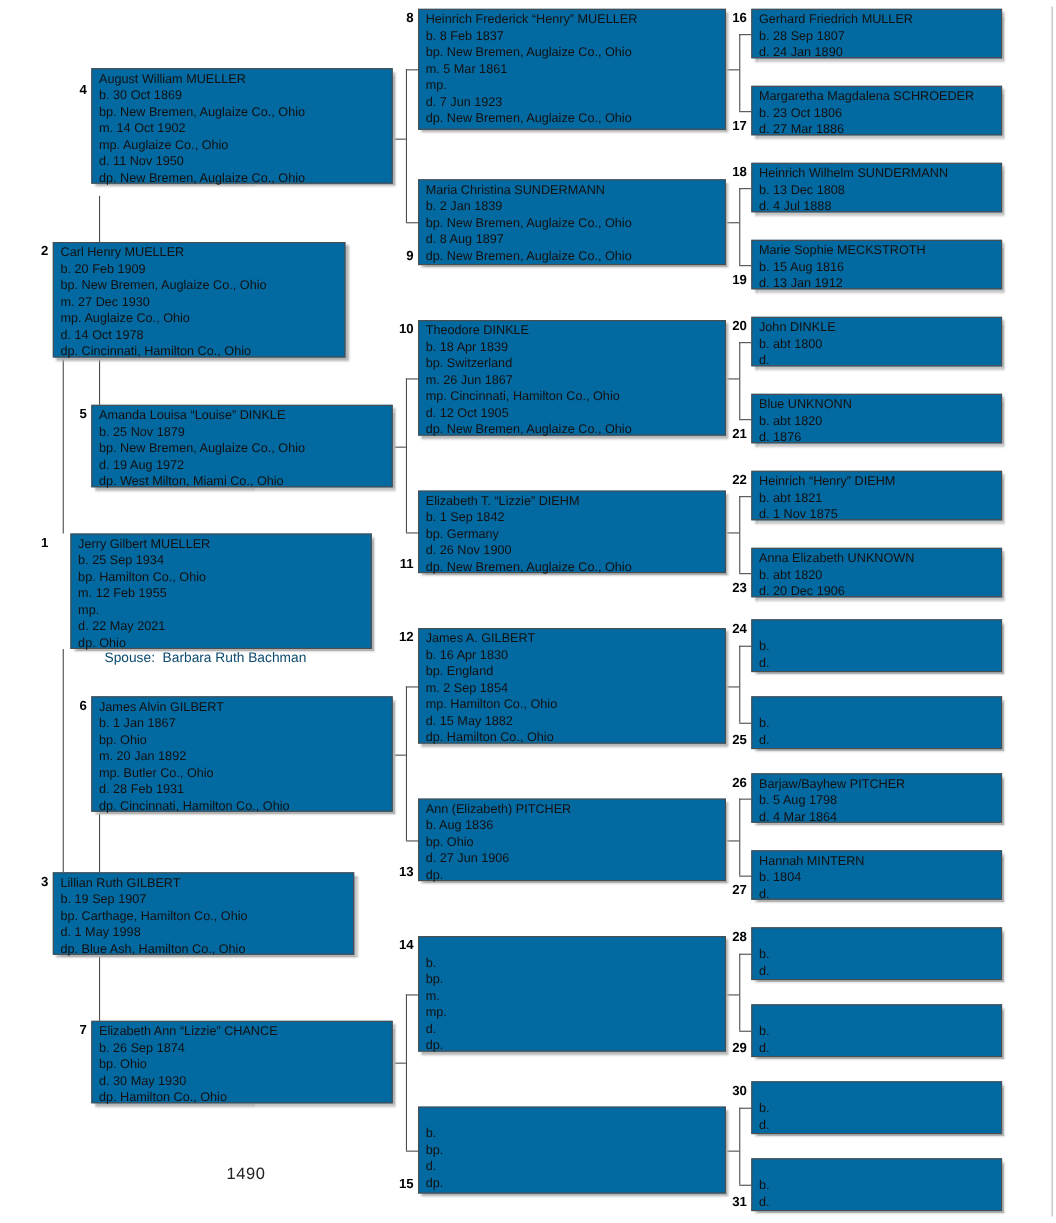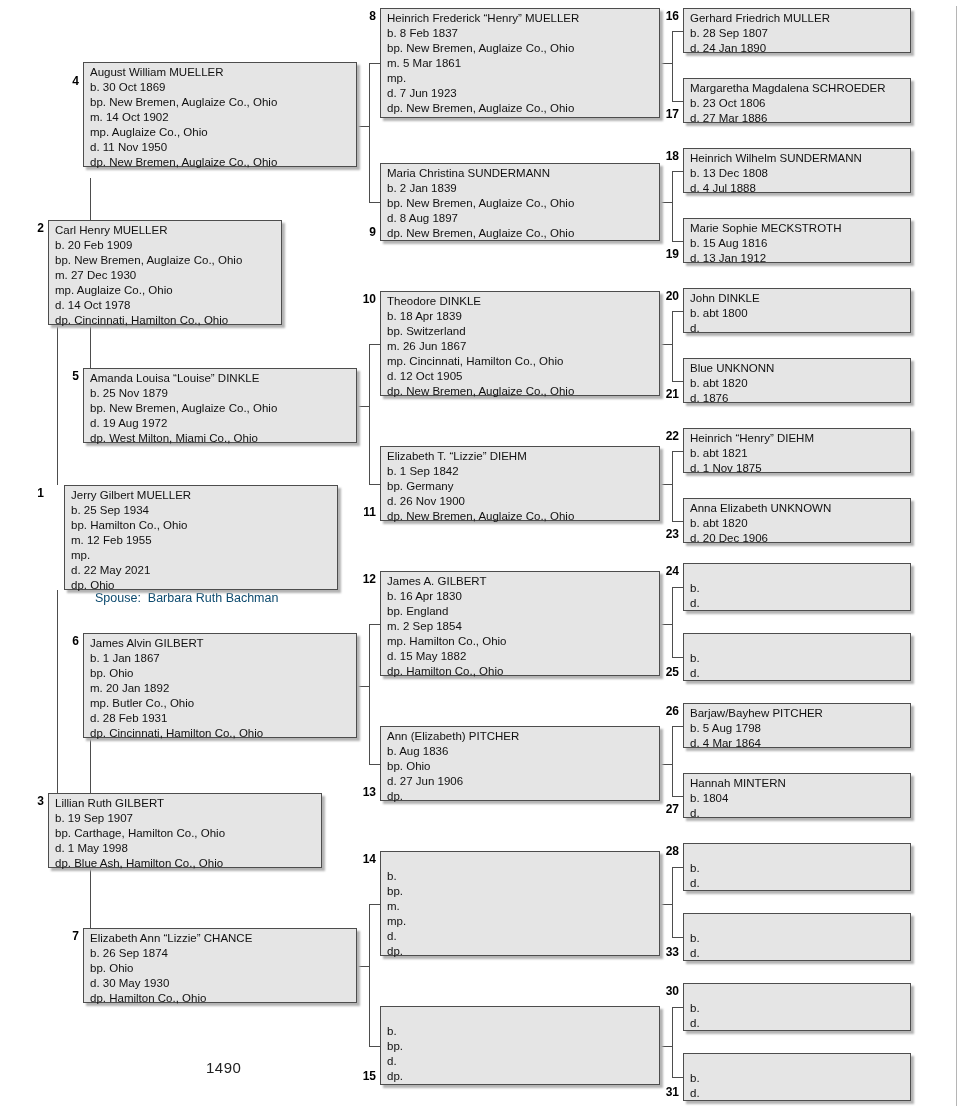--- a/index.html
+++ b/index.html
@@ -1,21 +1,21 @@
 <!DOCTYPE html>
 <html><head>
 <meta charset="utf-8">
 <style>
   html,body{margin:0;padding:0;background:#fff;}
   #stage{
     position:relative;width:960px;height:1112px;background:#ffffff;
     font-family:"Liberation Sans",sans-serif;color:#111;overflow:hidden;
   }
   .pbox{
-    position:absolute;background:#e5e5e5;border:1px solid #4d4d4d;
+    position:absolute;background:#0369a1;border:1px solid #4d4d4d;
     box-shadow:3px 3px 2px #b3b3b3;box-sizing:border-box;
     padding:2px 4px 0 6px;
   }
   .pname,.pline{
     font-size:11.5px;line-height:15px;min-height:15px;white-space:nowrap;
     overflow:hidden;color:#111;
   }
   .pnum{
     position:absolute;font-weight:bold;font-size:12px;line-height:15px;
     width:28px;text-align:right;color:#000;
@@ -92,21 +92,21 @@
     <div class="pbox" style="left: 64px; top: 485px; width: 274px; height: 105px;">
       <div class="pname">Jerry Gilbert MUELLER</div>
       <div class="pline">b. 25 Sep 1934</div>
       <div class="pline">bp. Hamilton Co., Ohio</div>
       <div class="pline">m. 12 Feb 1955</div>
       <div class="pline">mp.</div>
       <div class="pline">d. 22 May 2021</div>
       <div class="pline">dp. Ohio</div>
     </div>
     <div class="pnum" style="left: 16px; top: 221px;">2</div>
-    <div class="pbox" style="left: 48px; top: 220px; width: 234px; height: 105px;">
+    <div class="pbox" style="left: 48px; top: 220px; width: 266px; height: 105px;">
       <div class="pname">Carl Henry MUELLER</div>
       <div class="pline">b. 20 Feb 1909</div>
       <div class="pline">bp. New Bremen, Auglaize Co., Ohio</div>
       <div class="pline">m. 27 Dec 1930</div>
       <div class="pline">mp. Auglaize Co., Ohio</div>
       <div class="pline">d. 14 Oct 1978</div>
       <div class="pline">dp. Cincinnati, Hamilton Co., Ohio</div>
     </div>
     <div class="pnum" style="left: 16px; top: 794px;">3</div>
     <div class="pbox" style="left: 48px; top: 793px; width: 274px; height: 75px;">
@@ -295,21 +295,21 @@
       <div class="pname">Hannah MINTERN</div>
       <div class="pline">b. 1804</div>
       <div class="pline">d.</div>
     </div>
     <div class="pnum" style="left: 651px; top: 844px;">28</div>
     <div class="pbox" style="left: 683px; top: 843px; width: 228px; height: 48px;">
       <div class="pname"></div>
       <div class="pline">b.</div>
       <div class="pline">d.</div>
     </div>
-    <div class="pnum" style="left: 651px; top: 945px;">33</div>
+    <div class="pnum" style="left: 651px; top: 945px;">29</div>
     <div class="pbox" style="left: 683px; top: 913px; width: 228px; height: 48px;">
       <div class="pname"></div>
       <div class="pline">b.</div>
       <div class="pline">d.</div>
     </div>
     <div class="pnum" style="left: 651px; top: 984px;">30</div>
     <div class="pbox" style="left: 683px; top: 983px; width: 228px; height: 48px;">
       <div class="pname"></div>
       <div class="pline">b.</div>
       <div class="pline">d.</div>

